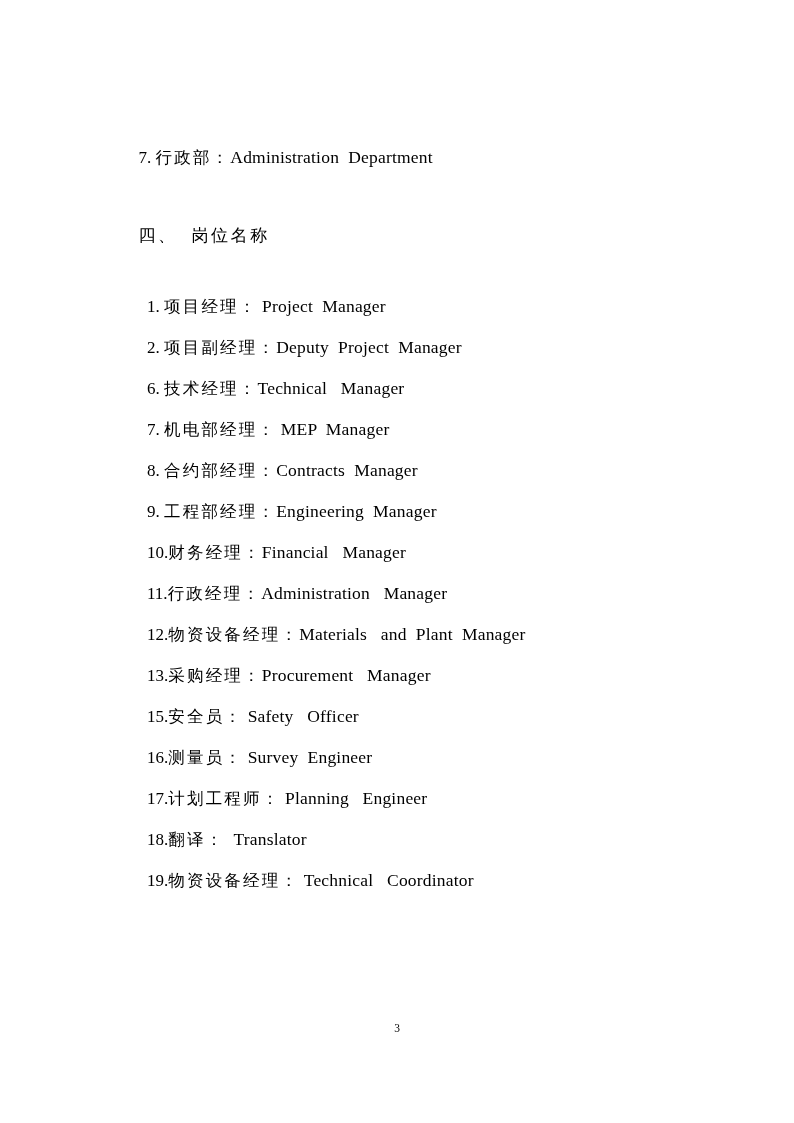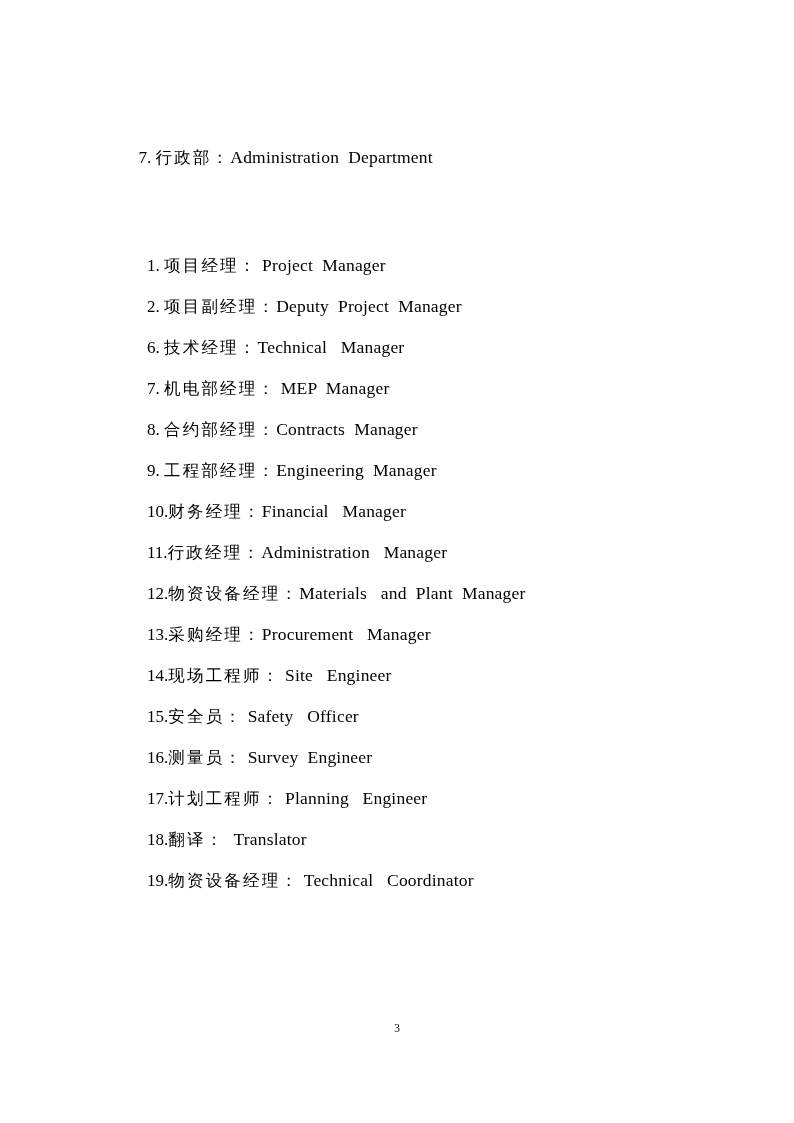--- a/index.html
+++ b/index.html
@@ -103,20 +103,23 @@
 <div class="page">
 
   <div class="content">
 
     <div class="doc-line">
       <span class="num">7.</span><span class="num"> </span><span class="cn">行政部</span><span class="cn">：</span><span class="en">Administration  Department</span>
     </div>
 
     <div class="spacer"></div>
 
+    <div class="heading">
+      <span class="cn">四、</span><span class="cn">  </span><span class="cn">岗位名称</span>
+    </div>
 
     <div class="spacer-sm"></div>
 
     <div>
 
       <div class="doc-line">
         <span class="num">1.</span><span class="num"> </span><span class="cn">项目经理</span><span class="cn">：</span><span class="en"> Project  Manager</span>
       </div>
 
       <div class="doc-line">
@@ -151,23 +154,20 @@
       </div>
 
       <div class="doc-line">
         <span class="num">12.</span><span class="num"></span><span class="cn">物资设备经理</span><span class="cn">：</span><span class="en">Materials   and  Plant  Manager</span>
       </div>
 
       <div class="doc-line">
         <span class="num">13.</span><span class="num"></span><span class="cn">采购经理</span><span class="cn">：</span><span class="en">Procurement   Manager</span>
       </div>
 
-      <div class="doc-line">
-        <span class="num">14.</span><span class="num"></span><span class="cn">现场工程师</span><span class="cn">：</span><span class="en"> Site   Engineer</span>
-      </div>
 
       <div class="doc-line">
         <span class="num">15.</span><span class="num"></span><span class="cn">安全员</span><span class="cn">：</span><span class="en"> Safety   Officer</span>
       </div>
 
       <div class="doc-line">
         <span class="num">16.</span><span class="num"></span><span class="cn">测量员</span><span class="cn">：</span><span class="en"> Survey  Engineer</span>
       </div>
 
       <div class="doc-line">

